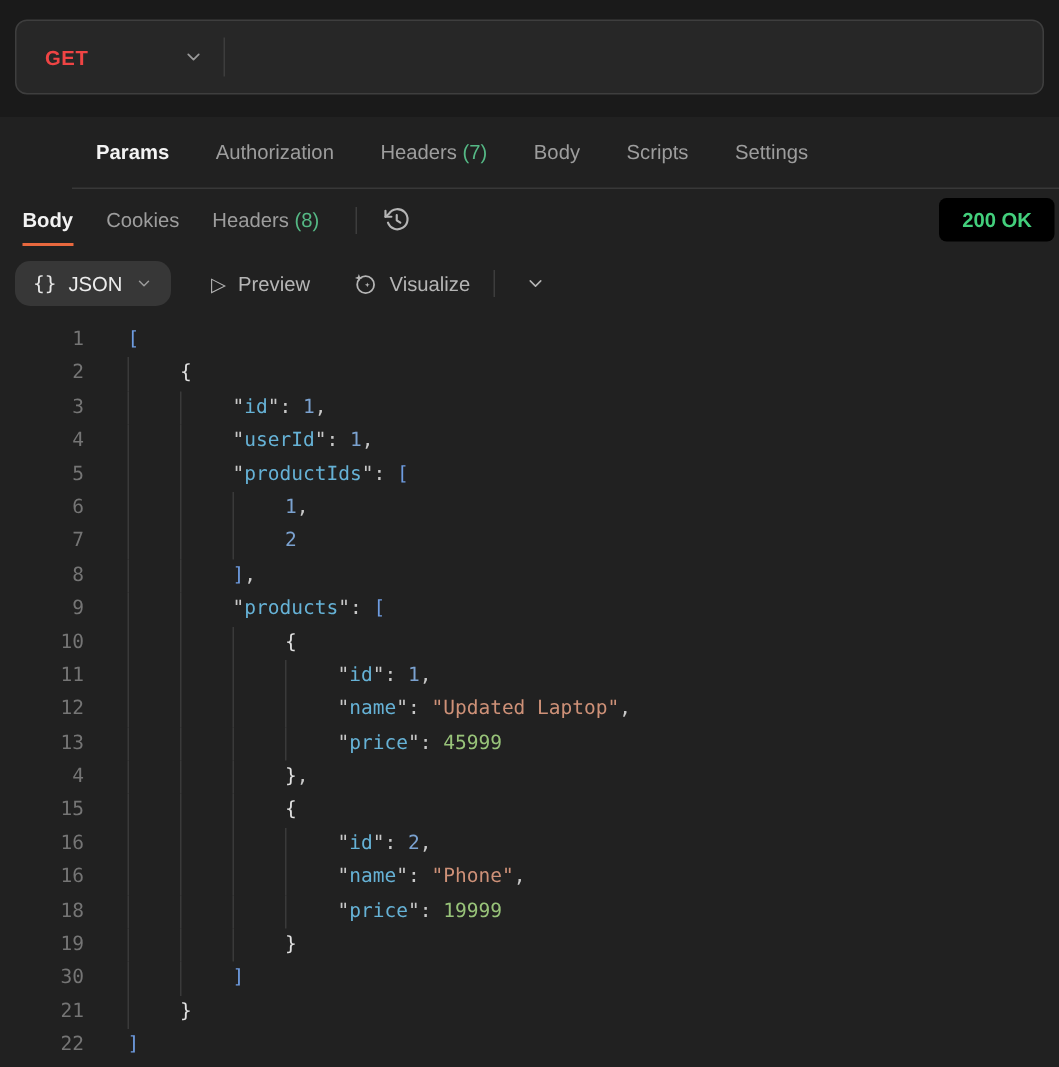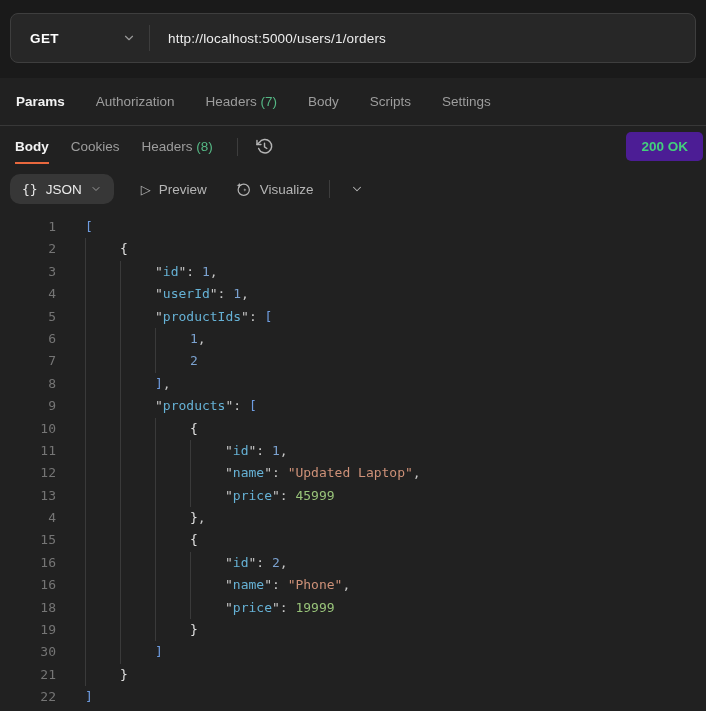--- a/index.html
+++ b/index.html
@@ -14,44 +14,45 @@
   
   .url-section { background:#1a1a1a; padding:13px 10px 15px 10px; }
   .url-bar {
     display:flex; align-items:center; height:50px;
     background:#272727; border:1px solid #3e3e3e; border-radius:8px;
   }
   .method-select {
     display:flex; align-items:center; justify-content:space-between;
     width:138px; padding:0 13px 0 19px; cursor:pointer; flex:none; height:100%;
   }
-  .method-label { color:#ffffff; font-weight:700; font-size:13.5px; letter-spacing:.4px; }
+  .method-label { color:#ef4444; font-weight:700; font-size:13.5px; letter-spacing:.4px; }
   .chev { stroke:#9a9a9a; fill:none; stroke-width:2; stroke-linecap:round; stroke-linejoin:round; }
   .bar-sep { width:1px; height:26px; background:#3d3d3d; flex:none; }
   .url-input { padding-left:18px; font-size:13.5px; color:#ededed; letter-spacing:.2px; flex:1; }
 
   
   .req-tabs {
     display:flex; align-items:center; height:48px; padding:0 16px;
     border-bottom:1px solid #383838;
+    margin-left:48px;
   }
   .req-tab { margin-right:31px; font-size:13.5px; color:#9d9d9d; cursor:pointer; white-space:nowrap; }
   .req-tab.active { color:#f3f3f3; font-weight:600; }
   .count { color:#55b885; }
 
   
   .res-tabs { display:flex; align-items:center; height:41px; padding:0 3px 0 15px; }
   .res-tab { margin-right:22px; font-size:13.5px; color:#9d9d9d; cursor:pointer; white-space:nowrap;
              padding:10px 0 8px 0; border-bottom:2px solid transparent; }
   .res-tab.active { color:#f3f3f3; font-weight:600; border-bottom-color:#e8683e; }
   .vsep { width:1px; height:18px; background:#3d3d3d; margin:0 14px 0 2px; flex:none; }
   .icon-btn { display:flex; align-items:center; justify-content:center; width:26px; height:26px; cursor:pointer; }
   .icon-btn svg { stroke:#b5b5b5; fill:none; stroke-width:1.8; stroke-linecap:round; stroke-linejoin:round; }
   .status-badge {
-    margin-left:auto; background:#4c1d95; color:#43cf7c;
+    margin-left:auto; background:#000000; color:#43cf7c;
     font-size:13.5px; font-weight:600; padding:7px 15px; border-radius:5px; white-space:nowrap;
   }
 
   
   .res-toolbar { display:flex; align-items:center; height:44px; padding:0 10px; }
   .format-btn {
     display:flex; align-items:center; gap:8px; height:30px; padding:0 12px;
     background:#373737; border-radius:10px; cursor:pointer;
   }
   .braces-glyph { color:#e8e8e8; font-size:13px; font-family:"DejaVu Sans Mono",monospace; }
@@ -84,21 +85,20 @@
 
 <div class="url-section">
   <div class="url-bar">
     <div class="method-select">
       <span class="method-label">GET</span>
       <svg class="chev" width="14" height="14" viewBox="0 0 24 24">
           <polyline points="6 9 12 15 18 9"></polyline>
         </svg>
     </div>
     <div class="bar-sep"></div>
-    <div class="url-input">http://localhost:5000/users/1/orders</div>
   </div>
 </div>
 
 <div class="req-tabs">
   <div class="req-tab active">Params</div>
   <div class="req-tab">Authorization</div>
   <div class="req-tab"><span>Headers</span> <span class="count">(7)</span></div>
   <div class="req-tab">Body</div>
   <div class="req-tab">Scripts</div>
   <div class="req-tab">Settings</div>

